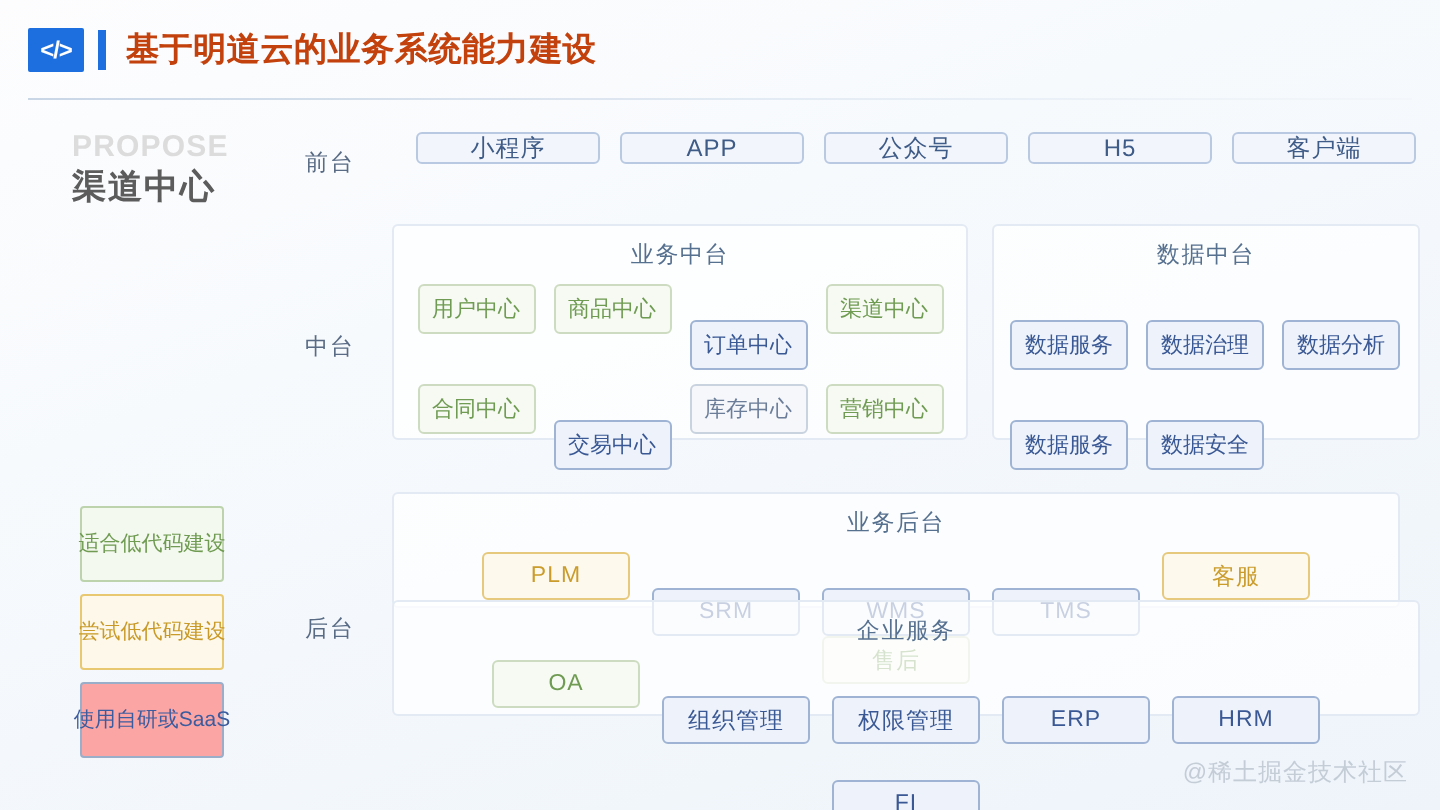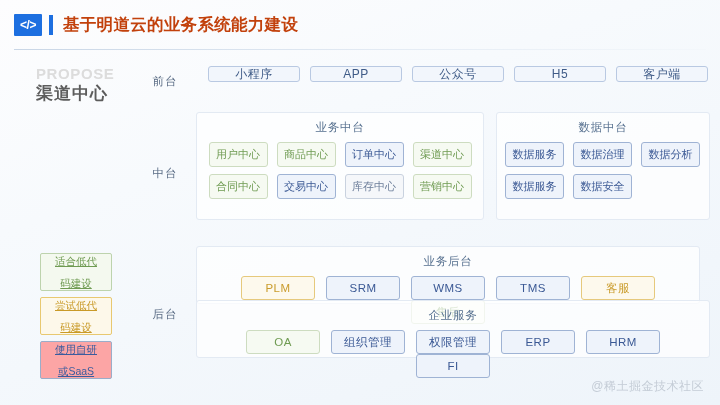--- a/index.html
+++ b/index.html
@@ -55,40 +55,39 @@
     position: absolute; font-size: 11.5px; color: #5a6c85; letter-spacing: 1px;
     width: 50px; text-align: center;
   }
   #lbl-front { left: 140px; top: 74px; }
   #lbl-mid   { left: 140px; top: 166px; }
   #lbl-back  { left: 140px; top: 307px; }
 
   
   .legend-box {
     position: absolute; left: 40px; width: 72px; height: 38px;
-    display: flex; flex-direction: column; align-items: center;
-    justify-content: space-between; border-width: 1px; border-style: solid;
+    display: flex; flex-direction: row; align-items: center;
+    justify-content: center; border-width: 1px; border-style: solid;
     border-radius: 2px; font-size: 10.5px; line-height: 1.35;
     text-align: center;
-    text-decoration: underline;
   }
   .legend-box span { display: block; white-space: nowrap; }
   #legend-0 { top: 253px; border-color: #bdd3ad; background: #f4f9ef; color: #6f9b52; }
   #legend-1 { top: 297px; border-color: #e8c870; background: #fdf8ea; color: #c99a28; }
   #legend-2 { top: 341px; border-color: #9aadc9; background: #fca5a5; color: #3b5c9e; }
 
   
   .tile {
     display: flex; align-items: center; justify-content: center;
     border: 1px solid #c3d2e6; border-radius: 3px;
     background: #f4f8fd; color: #3f5b87;
     font-size: 11.5px; letter-spacing: 0.5px; white-space: nowrap;
   }
   .tile.blue   { border-color: #b9c9e2; background: #f2f6fc; color: #3f5b87; }
-  .tile.blue2  { border-color: #9fb3d4; background: #eef3fb; color: #3a5894; }
+  .tile.blue2  { border-color: #9fb3d4; background: #eef3fb; color: #3a5894; margin-top: 18px; }
   .tile.green  { border-color: #cddcc0; background: #f6faf2; color: #6f9b52; }
   .tile.orange { border-color: #e6c97c; background: #fdf9ed; color: #ca9c2c; }
   .tile.grayblue { border-color: #c9d2df; background: #f5f7fa; color: #6b7d99; }
 
   
   .front-row {
     position: absolute; left: 208px; top: 66px;
     display: flex; gap: 10px;
   }
   .front-row .tile { width: 92px; height: 16px; font-size: 12px; }

